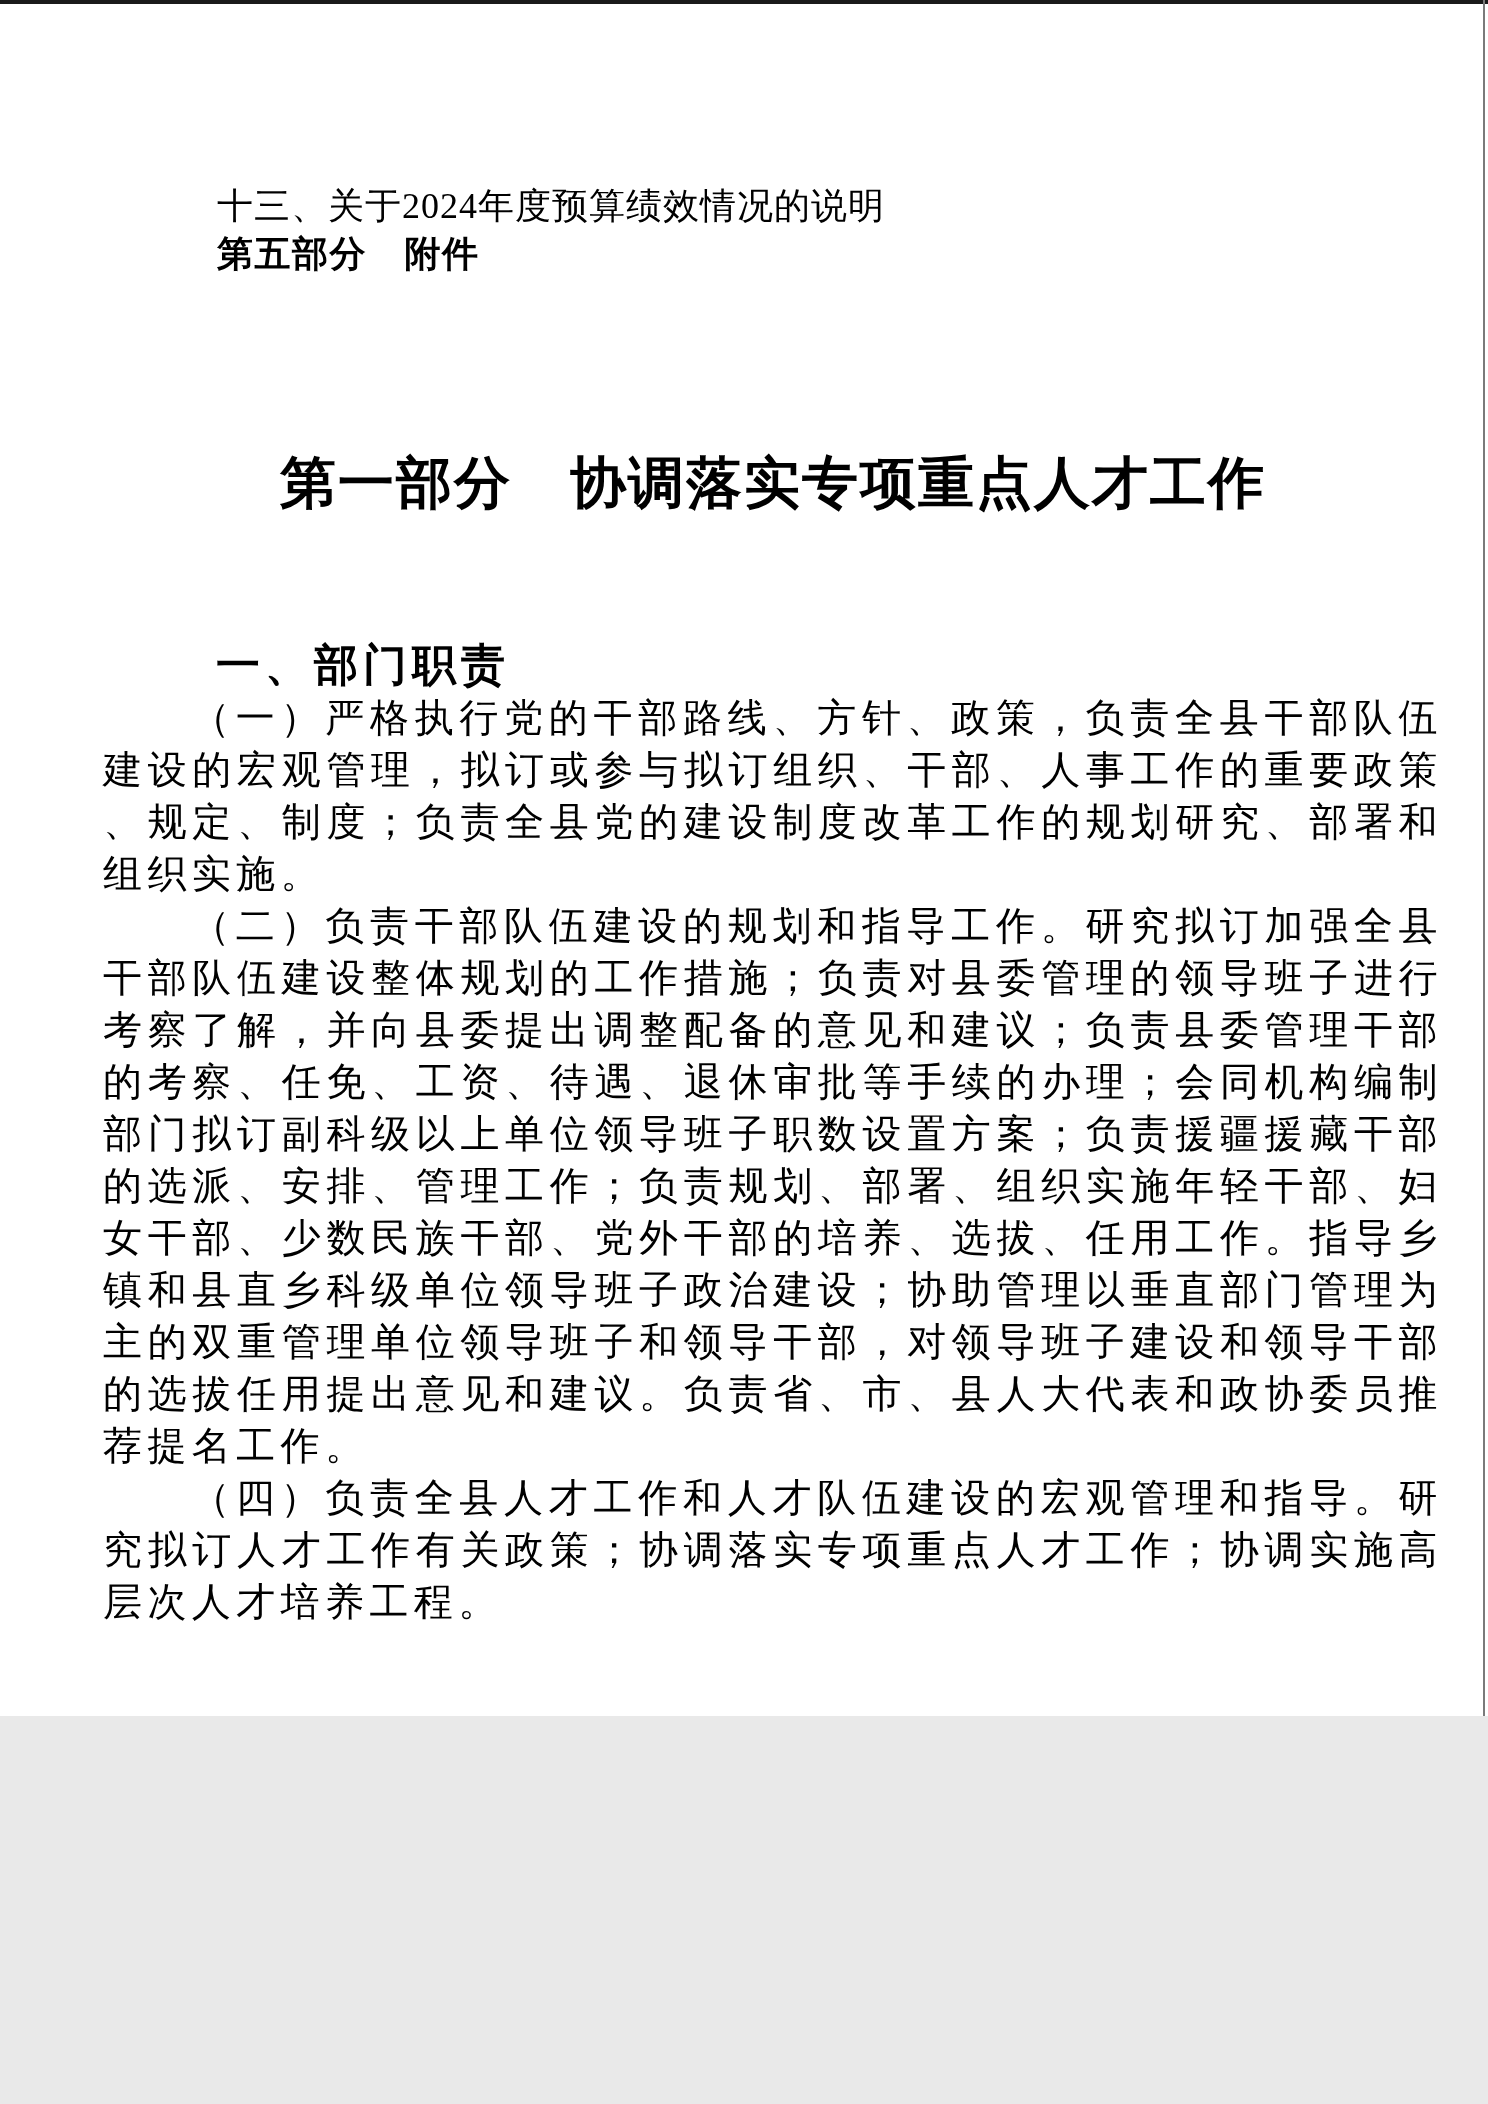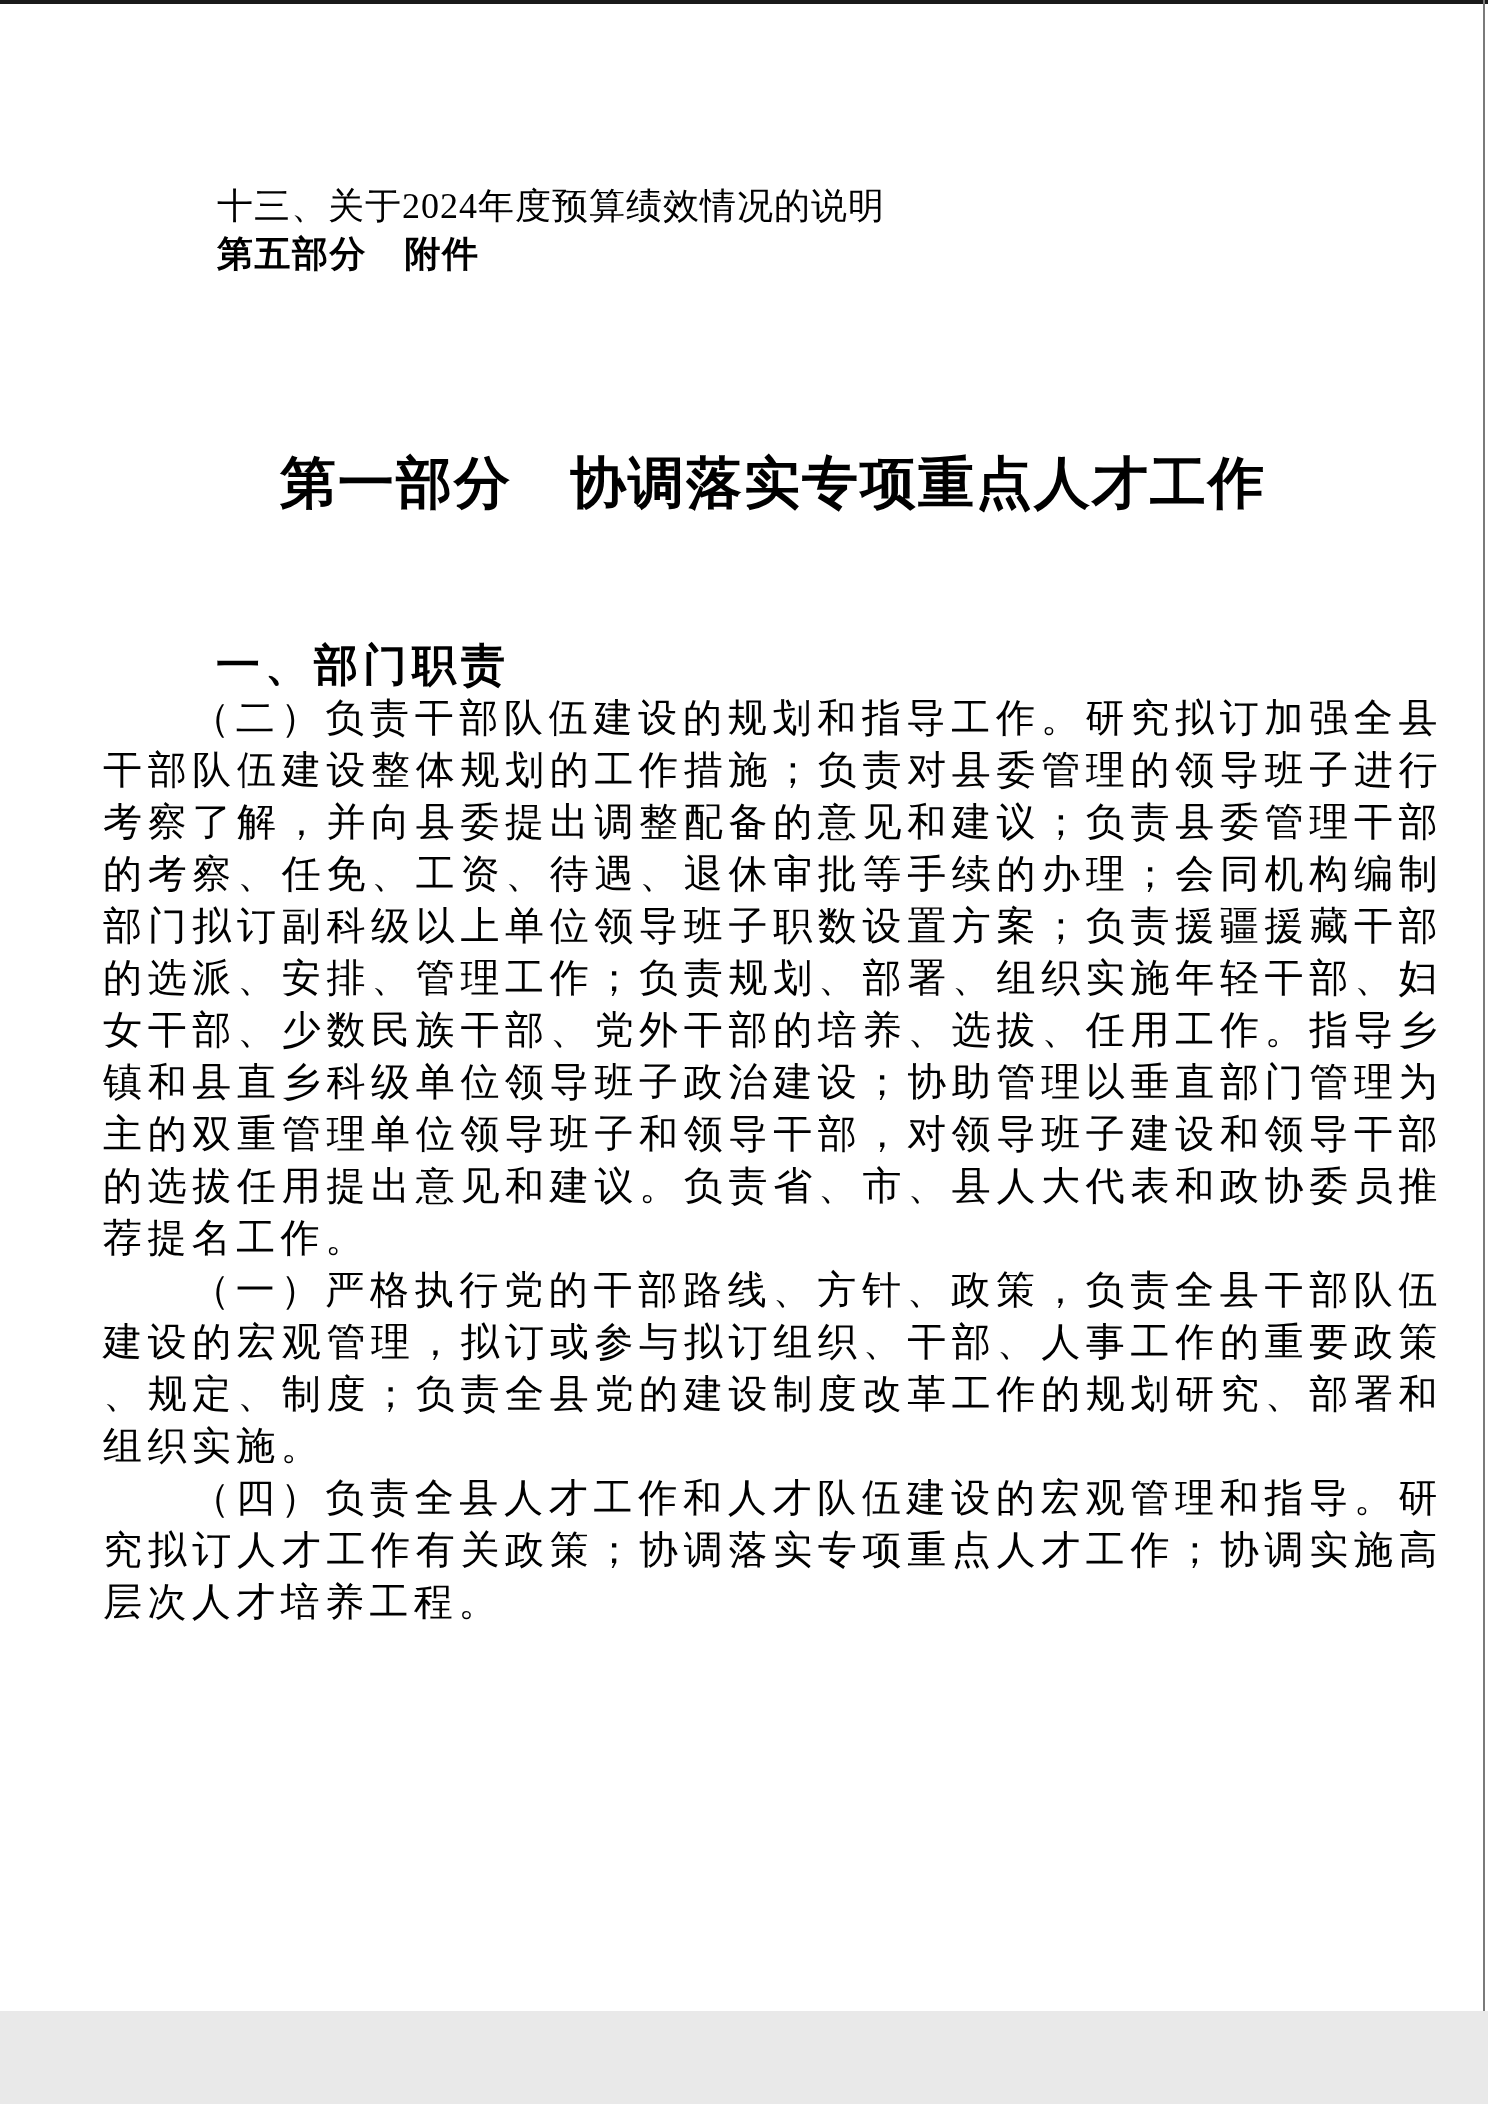--- a/index.html
+++ b/index.html
@@ -1,20 +1,20 @@
 <!DOCTYPE html>
 <html><head>
 <meta charset="utf-8">
 <style>
   * { margin: 0; padding: 0; box-sizing: border-box; }
   html, body { background: #e9e9e9; }
   .page {
     position: relative;
     width: 1488px;
-    height: 2011px;
+    height: 1716px;
     background: #ffffff;
     overflow: hidden;
     font-family: "Liberation Serif", serif;
     color: #000000;
   }
   .edge-top {
     position: absolute;
     top: 0; left: 0;
     width: 100%; height: 4px;
     background: #1a1a1a;
@@ -82,17 +82,17 @@
 
   <div class="toc">
     <div class="toc-line">十三、关于2024年度预算绩效情况的说明</div>
     <div class="toc-line bold">第五部分　附件</div>
   </div>
 
   <h1 class="doc-title">第一部分　协调落实专项重点人才工作</h1>
 
   <div class="body-text">
     <h2 class="sec-heading">一、部门职责</h2>
+    <p class="para">（一）严格执行党的干部路线、方针、政策，负责全县干部队伍建设的宏观管理，拟订或参与拟订组织、干部、人事工作的重要政策、规定、制度；负责全县党的建设制度改革工作的规划研究、部署和组织实施。</p>
     <p class="para">（二）负责干部队伍建设的规划和指导工作。研究拟订加强全县干部队伍建设整体规划的工作措施；负责对县委管理的领导班子进行考察了解，并向县委提出调整配备的意见和建议；负责县委管理干部的考察、任免、工资、待遇、退休审批等手续的办理；会同机构编制部门拟订副科级以上单位领导班子职数设置方案；负责援疆援藏干部的选派、安排、管理工作；负责规划、部署、组织实施年轻干部、妇女干部、少数民族干部、党外干部的培养、选拔、任用工作。指导乡镇和县直乡科级单位领导班子政治建设；协助管理以垂直部门管理为主的双重管理单位领导班子和领导干部，对领导班子建设和领导干部的选拔任用提出意见和建议。负责省、市、县人大代表和政协委员推荐提名工作。</p>
-    <p class="para">（一）严格执行党的干部路线、方针、政策，负责全县干部队伍建设的宏观管理，拟订或参与拟订组织、干部、人事工作的重要政策、规定、制度；负责全县党的建设制度改革工作的规划研究、部署和组织实施。</p>
     <p class="para">（四）负责全县人才工作和人才队伍建设的宏观管理和指导。研究拟订人才工作有关政策；协调落实专项重点人才工作；协调实施高层次人才培养工程。</p>
   </div>
 </div>
 
 </body></html>

